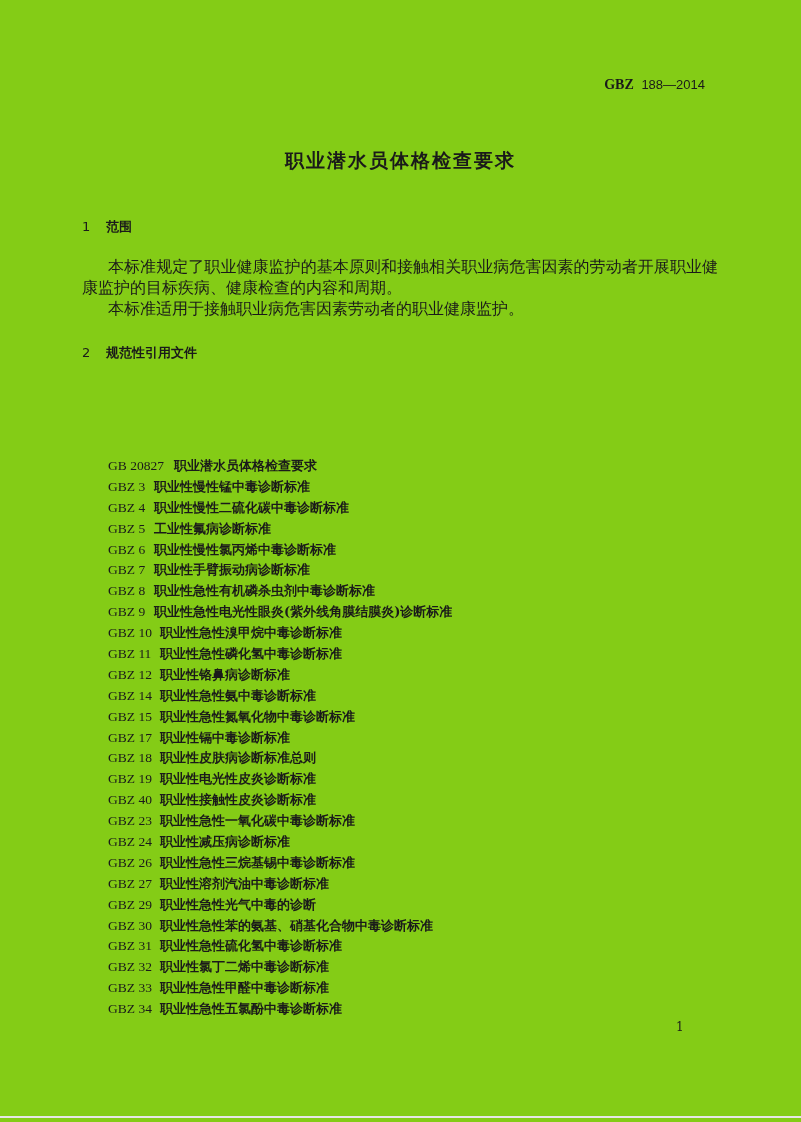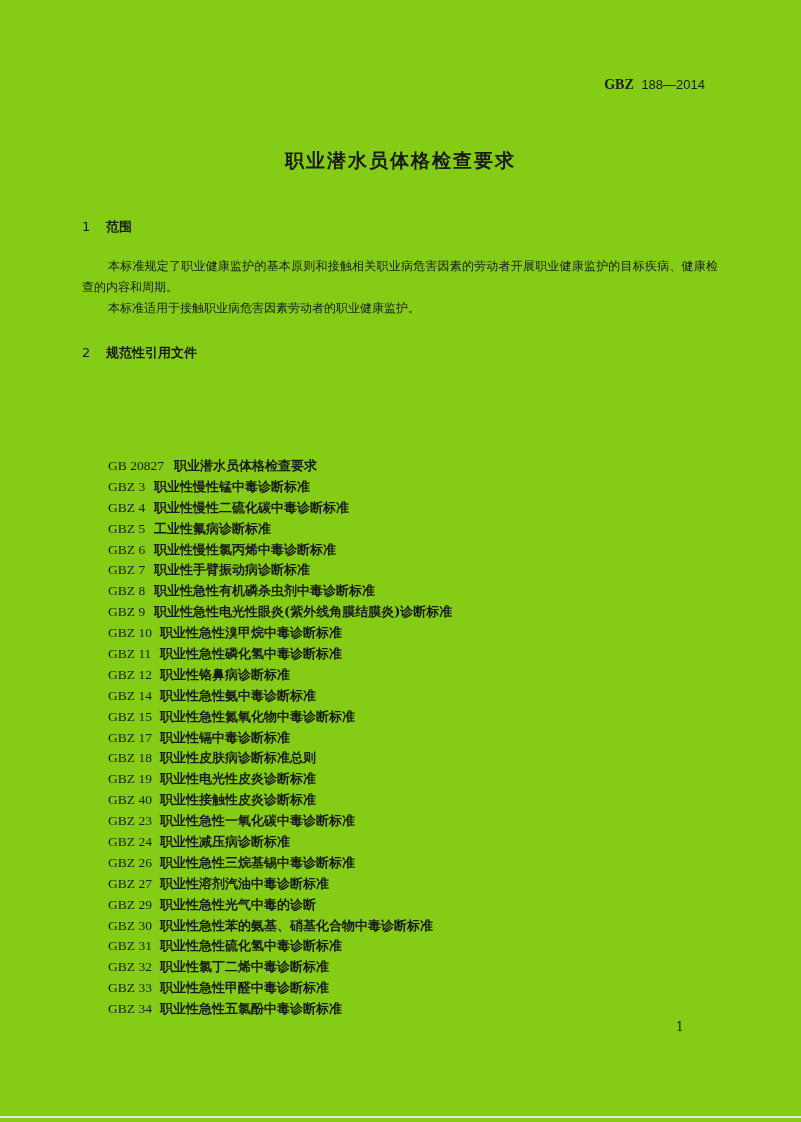--- a/index.html
+++ b/index.html
@@ -3,21 +3,21 @@
 <meta charset="utf-8">
 <style>
   html, body { margin: 0; padding: 0; background: #ffffff; }
   body { width: 801px; height: 1122px; position: relative; overflow: hidden; color: #1a1a1a; font-family: "DejaVu Serif", "Liberation Serif", serif; }
   .page { position: absolute; left: 0; top: 0; width: 801px; height: 1122px; background: #84cc16; }
   .std-code { position: absolute; right: 96px; top: 77px; font-size: 13px; font-family: "Liberation Sans", sans-serif; }
   .std-code .gbz { font-family: "Liberation Serif", serif; font-weight: bold; font-size: 14px; margin-right: 4px; }
   .title { position: absolute; left: 0; width: 801px; top: 148px; text-align: center; font-family: "DejaVu Sans", sans-serif; font-weight: bold; font-size: 19px; letter-spacing: 2px; }
   .section { position: absolute; left: 82px; font-family: "DejaVu Sans", sans-serif; font-weight: bold; font-size: 13px; }
   .section .num { display: inline-block; width: 24px; font-weight: normal; }
-  .para { position: absolute; left: 82px; width: 636px; font-size: 12px; line-height: 21px; text-indent: 26px; text-align: justify; }
+  .para { position: absolute; left: 82px; width: 636px; font-size: 16px; line-height: 21px; text-indent: 26px; text-align: justify; }
   .refs { position: absolute; left: 108px; top: 456px; font-size: 13px; }
   .ref-row { height: 20.9px; line-height: 20.9px; white-space: nowrap; }
   .ref-code { display: inline-block; font-family: Liberation Serif, serif; font-size: 13.5px; }
   .ref-title { display: inline-block; font-weight: bold; }
   .page-num { position: absolute; left: 676px; top: 1020px; font-size: 12px; }
   .bottom-rule { position: absolute; left: 0; top: 1116px; width: 801px; height: 2px; background: #e6e6e6; }
 </style>
 </head>
 <body>
 

